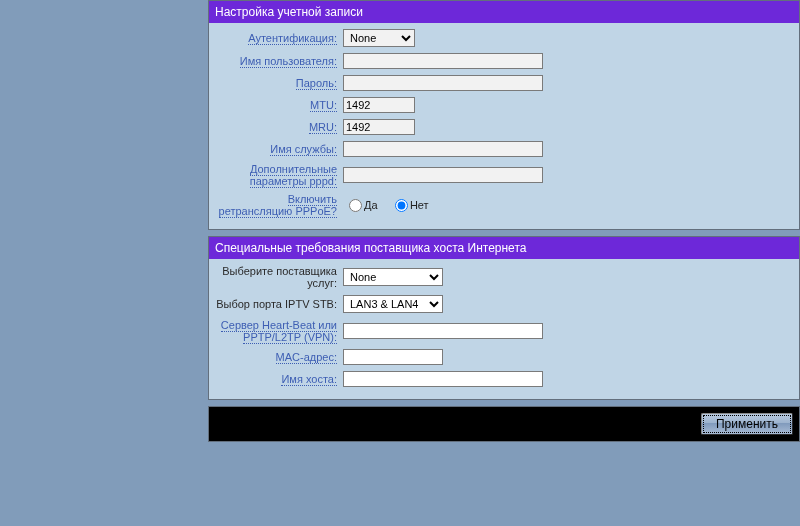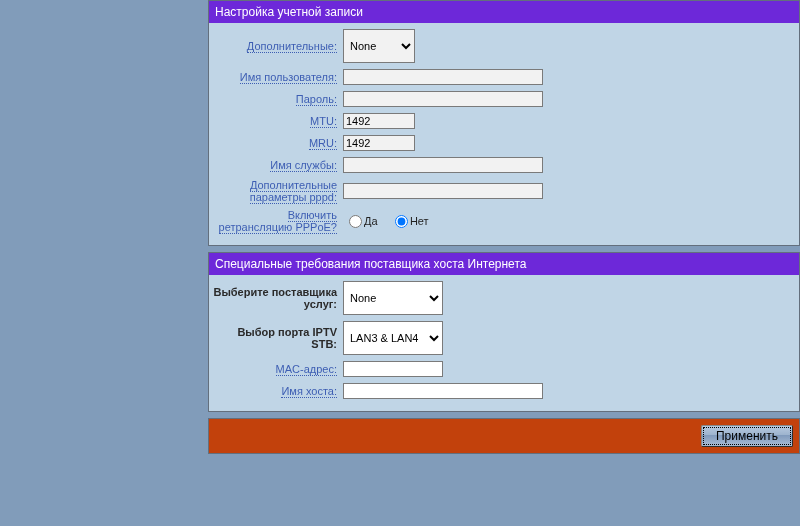--- a/index.html
+++ b/index.html
@@ -3,45 +3,45 @@
 <meta charset="utf-8">
 <style>
 html,body{margin:0;padding:0;width:800px;height:526px;font-family:Arial,Helvetica,sans-serif;font-size:12px;background:#819cba;overflow:hidden}
 .wrap{position:absolute;left:208px;top:0;width:592px;height:526px;background:#819cba}
 .panel{border:1px solid #636f7d;background:#c0d5e6;margin-bottom:6px}
 .panel-title{background:#6d28d9;color:#fff;padding:4px 6px;font-size:12px}
 .panel-body{padding:6px 4px}
 .frow{display:flex;align-items:center;margin-bottom:6px}
 .lbl{width:124px;text-align:right;padding-right:6px;color:#3d5eb3;font-size:11px}
 .lbl span{border-bottom:1px dotted #3d5eb3}
-.lbl.plain{color:#2a2a2a;font-weight:bold;}
+.lbl.plain{color:#2a2a2a;}
 .lbl.plain span{border-bottom:none}
 select.ctl,input.ctl{border:1px solid #7a7a7a;background:#f2f2f2;font-size:11px;padding:1px 2px;box-sizing:border-box}
 input.ctl.light{background:#fff}
 select.ctl.light{background:#fff}
-select.ctl{height:34px}
+select.ctl{height:18px}
 .w70{width:72px}
 .w100{width:100px}
 .w200{width:200px}
 .radio-row label{font-size:11px;color:#222;margin-right:8px}
 .radio-row input{vertical-align:middle;margin:0 2px 0 6px}
-.actions{border:1px solid #636f7d;background:#c2410c;padding:6px;display:flex;justify-content:flex-end;}
+.actions{border:1px solid #636f7d;background:#000000;padding:6px;display:flex;justify-content:flex-end;}
 .btn-apply{min-width:92px;border:1px solid #2d2d2d;border-top-color:#888;border-left-color:#888;text-align:center;font-size:12px;padding:3px 14px;cursor:pointer;color:#000;
 background:linear-gradient(#b7c9df 0%,#9db3ce 45%,#809abc 46%,#a9bcd5 100%);border-radius:2px}
 .btn-apply.focused{outline:1px dotted #000;outline-offset:-3px}
 </style>
 </head>
 <body>
 
 <div class="wrap">
  <div class="panel">
   <div class="panel-title">Настройка учетной записи</div>
   <div class="panel-body">
    <div class="frow">
-          <div class="lbl"><span>Дополнительные:</span></div>
+          <div class="lbl"><span>Аутентификация:</span></div>
           <select class="ctl w70"><option>None</option></select>
         </div>
    <div class="frow">
           <div class="lbl"><span>Имя пользователя:</span></div>
           <input class="ctl w200" value="" style="">
         </div>
    <div class="frow">
           <div class="lbl"><span>Пароль:</span></div>
           <input type="password" class="ctl w200" value="" style="">
         </div>
@@ -76,20 +76,24 @@
   <div class="panel-body">
    <div class="frow">
           <div class="lbl plain"><span>Выберите поставщика услуг:</span></div>
           <select class="ctl light w100"><option>None</option></select>
         </div>
    <div class="frow">
           <div class="lbl plain"><span>Выбор порта IPTV STB:</span></div>
           <select class="ctl light w100"><option>LAN3 &amp; LAN4</option></select>
         </div>
    <div class="frow">
+          <div class="lbl"><span>Сервер Heart-Beat или PPTP/L2TP (VPN):</span></div>
+          <input class="ctl light w200" value="" style="">
+        </div>
+   <div class="frow">
           <div class="lbl"><span>MAC-адрес:</span></div>
           <input class="ctl light w100" value="" style="">
         </div>
    <div class="frow">
           <div class="lbl"><span>Имя хоста:</span></div>
           <input class="ctl light w200" value="" style="">
         </div>
   </div>
  </div>
 

